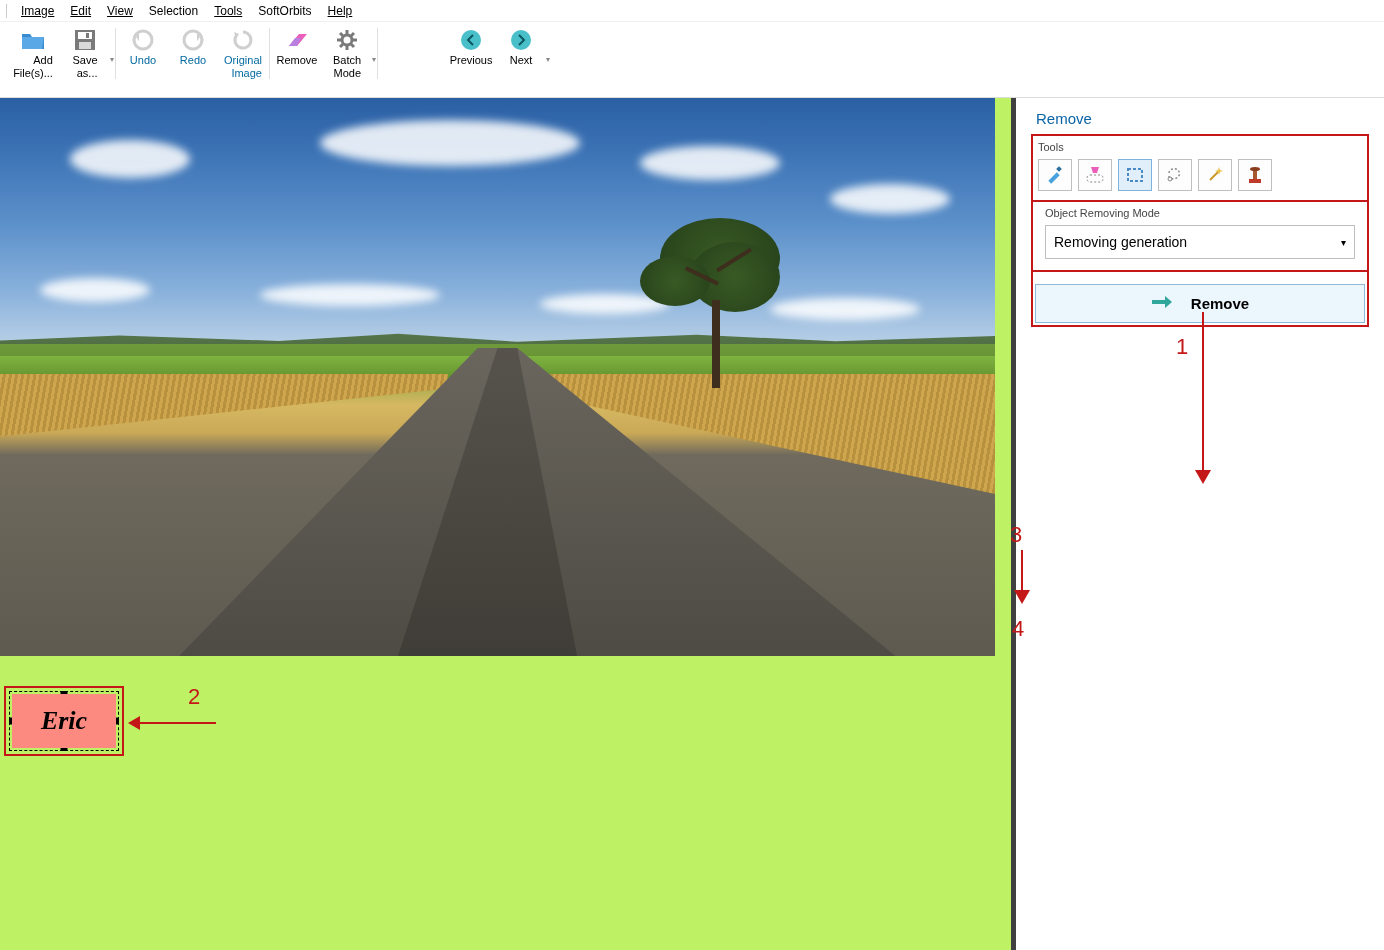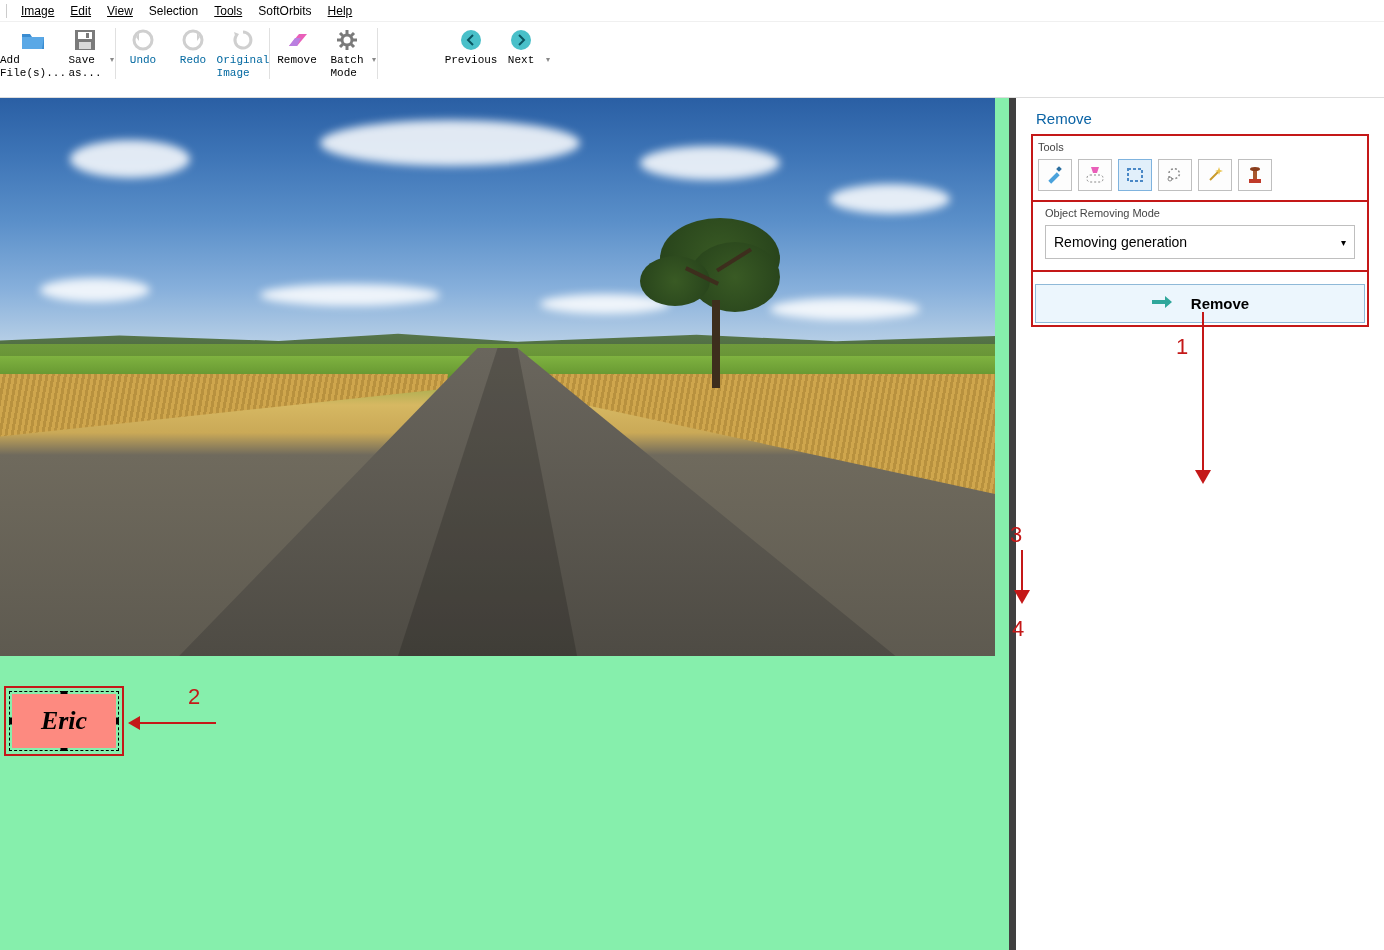--- a/index.html
+++ b/index.html
@@ -62,36 +62,35 @@
 }
 .tbtn.wide{width:54px;}
 .tbtn.disabled{color:#0369a1; cursor:default;}
 .tbtn .ic {
   width:24px;height:24px;
   display:flex;align-items:center;justify-content:center;
   margin-bottom:2px;
 }
 .tbtn .lbl {
   font-size:11px;
-  text-align:left;
+  text-align:right;
   line-height:13px;
   white-space:pre-line;
-  font-family:Liberation Mono, monospace;
 }
 .drop-tri {
   font-size:8px;color:#888;align-self:center;margin-top:-2px;
 }
 
 .mainrow {
   flex:1; display:flex; min-height:0;
 }
 .canvas-area {
   flex:1;
-  background:#86efac;
-  border-right:7px solid #404040;
+  background:#bef264;
+  border-right:5px solid #404040;
   position:relative;
   overflow:hidden;
 }
 .photo {
   position:absolute; left:0;top:0;
   width:995px;height:558px;
   background: linear-gradient(to bottom,
     #2a5fa4 0%, #3d74b6 10%, #5a8fc9 22%, #86afdb 34%, #b7cfe6 44%,
     #7da040 45%, #7aa33c 48%,
     #d6b862 55%, #caa957 60%,

